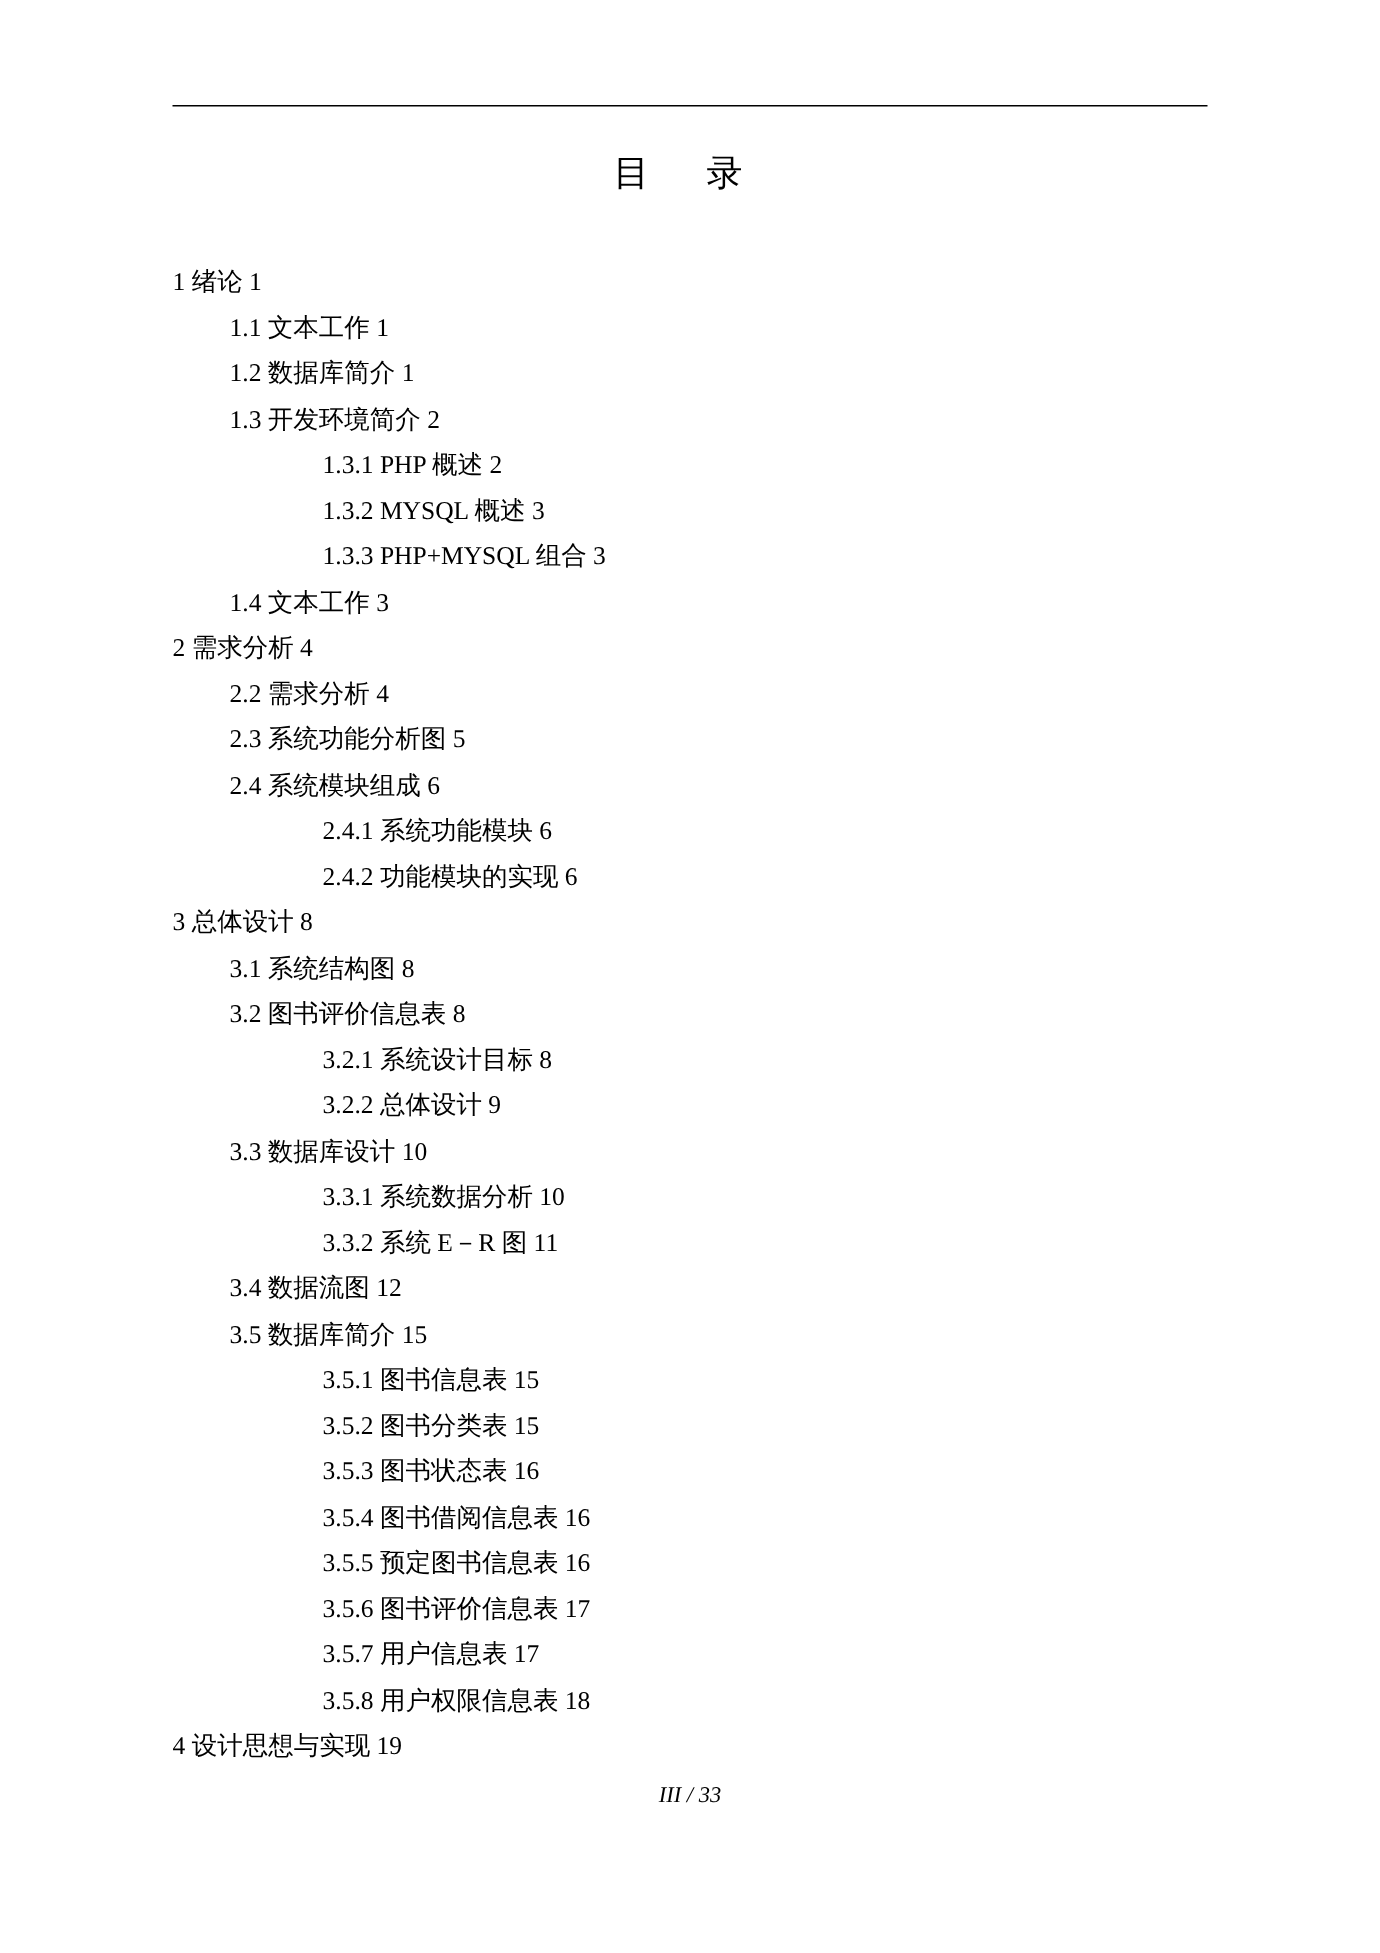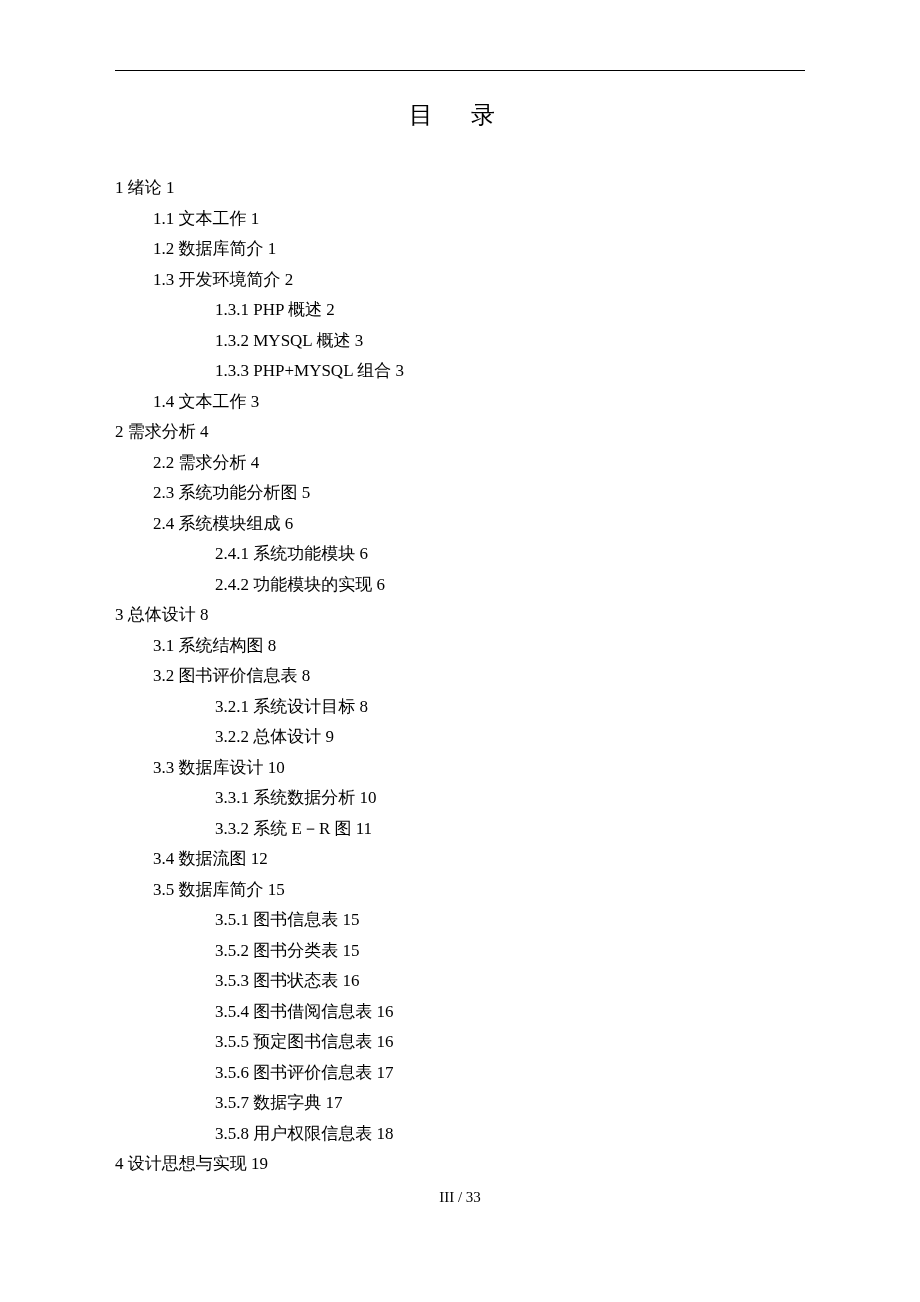--- a/index.html
+++ b/index.html
@@ -51,20 +51,21 @@
     }
     .pg {
     }
     .footer {
       position: absolute;
       bottom: 96px;
       width: 100%;
       text-align: center;
       font-size: 15px;
       font-family: "Times New Roman", "SimSun", serif;
+      font-style: italic;
     }
   </style>
 </head>
 <body>
 
 <div class="page">
   <div class="top-rule"></div>
   <h1 class="title">目  录</h1>
   <div class="toc" id="toc">
       <div class="entry lvl1"><span class="num">1</span> <span class="label">绪论</span> <span class="pg">1</span></div>
@@ -90,19 +91,19 @@
       <div class="entry lvl3"><span class="num">3.3.1</span> <span class="label">系统数据分析</span> <span class="pg">10</span></div>
       <div class="entry lvl3"><span class="num">3.3.2</span> <span class="label">系统 E－R 图</span> <span class="pg">11</span></div>
       <div class="entry lvl2"><span class="num">3.4</span> <span class="label">数据流图</span> <span class="pg">12</span></div>
       <div class="entry lvl2"><span class="num">3.5</span> <span class="label">数据库简介</span> <span class="pg">15</span></div>
       <div class="entry lvl3"><span class="num">3.5.1</span> <span class="label">图书信息表</span> <span class="pg">15</span></div>
       <div class="entry lvl3"><span class="num">3.5.2</span> <span class="label">图书分类表</span> <span class="pg">15</span></div>
       <div class="entry lvl3"><span class="num">3.5.3</span> <span class="label">图书状态表</span> <span class="pg">16</span></div>
       <div class="entry lvl3"><span class="num">3.5.4</span> <span class="label">图书借阅信息表</span> <span class="pg">16</span></div>
       <div class="entry lvl3"><span class="num">3.5.5</span> <span class="label">预定图书信息表</span> <span class="pg">16</span></div>
       <div class="entry lvl3"><span class="num">3.5.6</span> <span class="label">图书评价信息表</span> <span class="pg">17</span></div>
-      <div class="entry lvl3"><span class="num">3.5.7</span> <span class="label">数据字典</span> <span class="pg">17</span></div>
+      <div class="entry lvl3"><span class="num">3.5.7</span> <span class="label">用户信息表</span> <span class="pg">17</span></div>
       <div class="entry lvl3"><span class="num">3.5.8</span> <span class="label">用户权限信息表</span> <span class="pg">18</span></div>
       <div class="entry lvl1"><span class="num">4</span> <span class="label">设计思想与实现</span> <span class="pg">19</span></div>
     </div>
 </div>
 
 <div class="footer">III / 33</div>
 
 </body></html>

